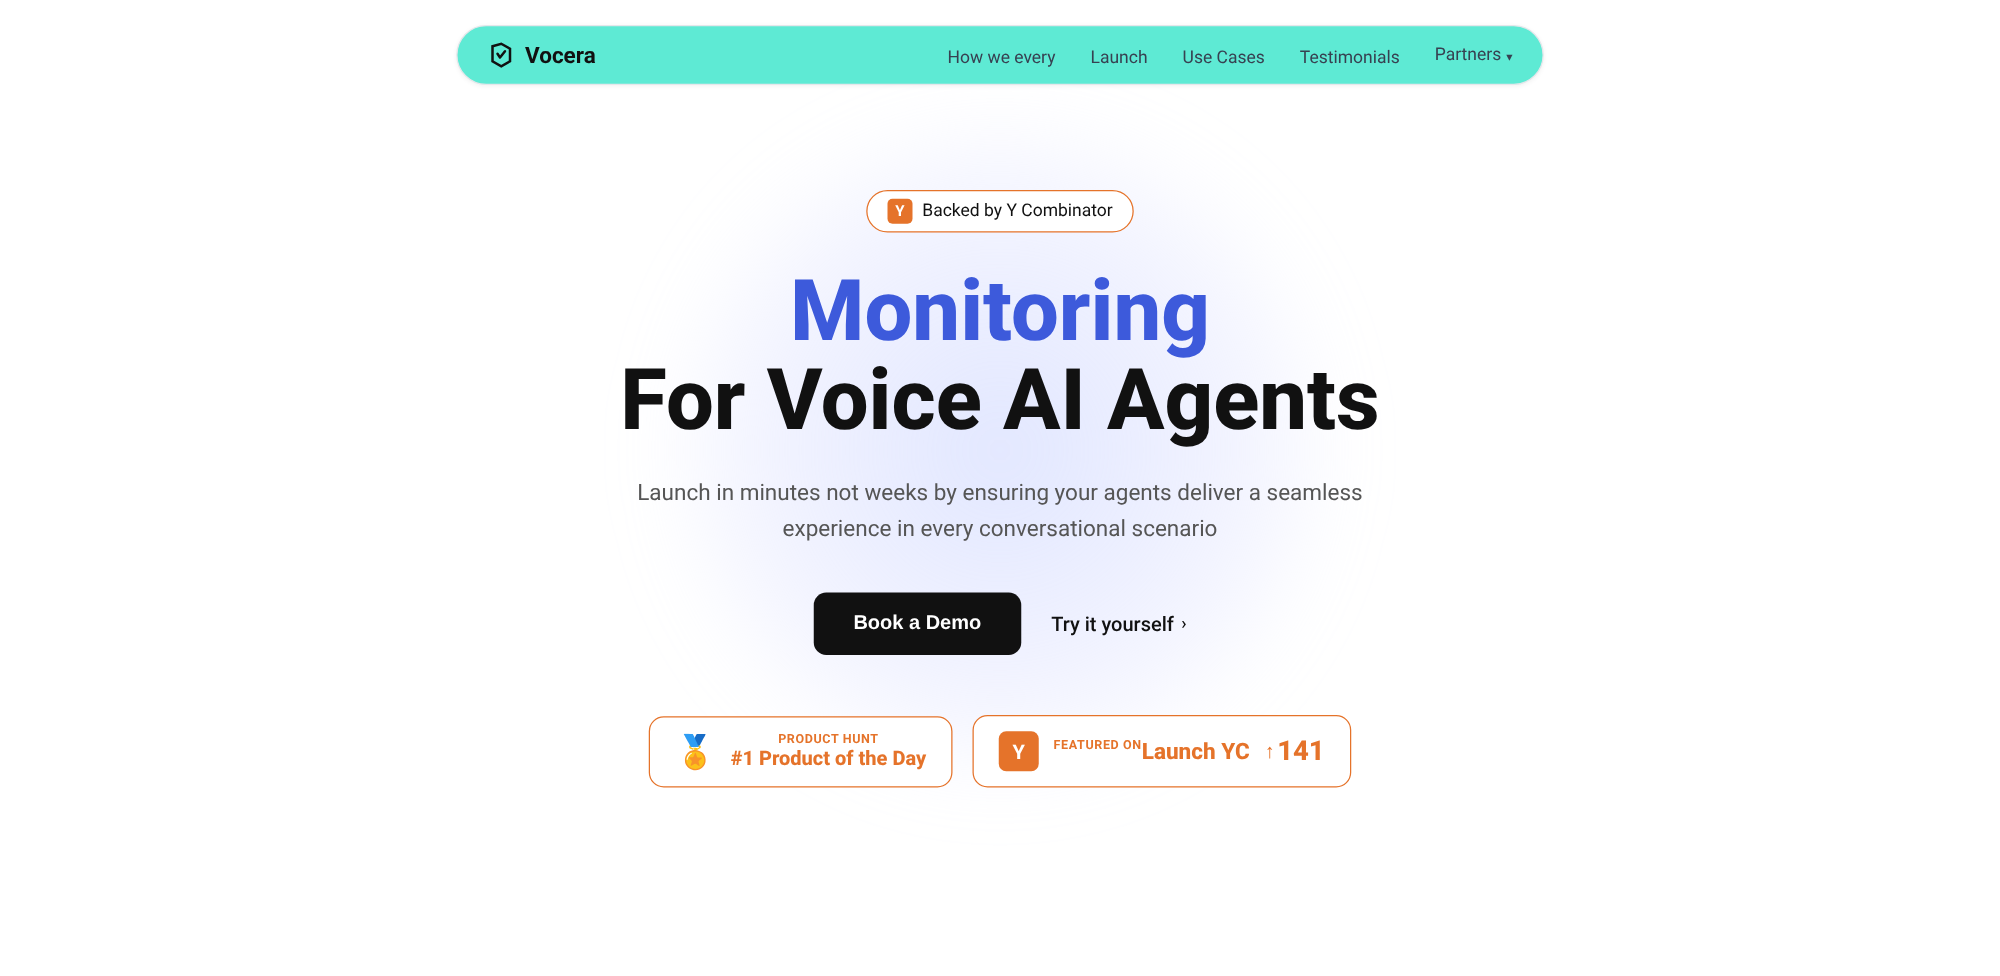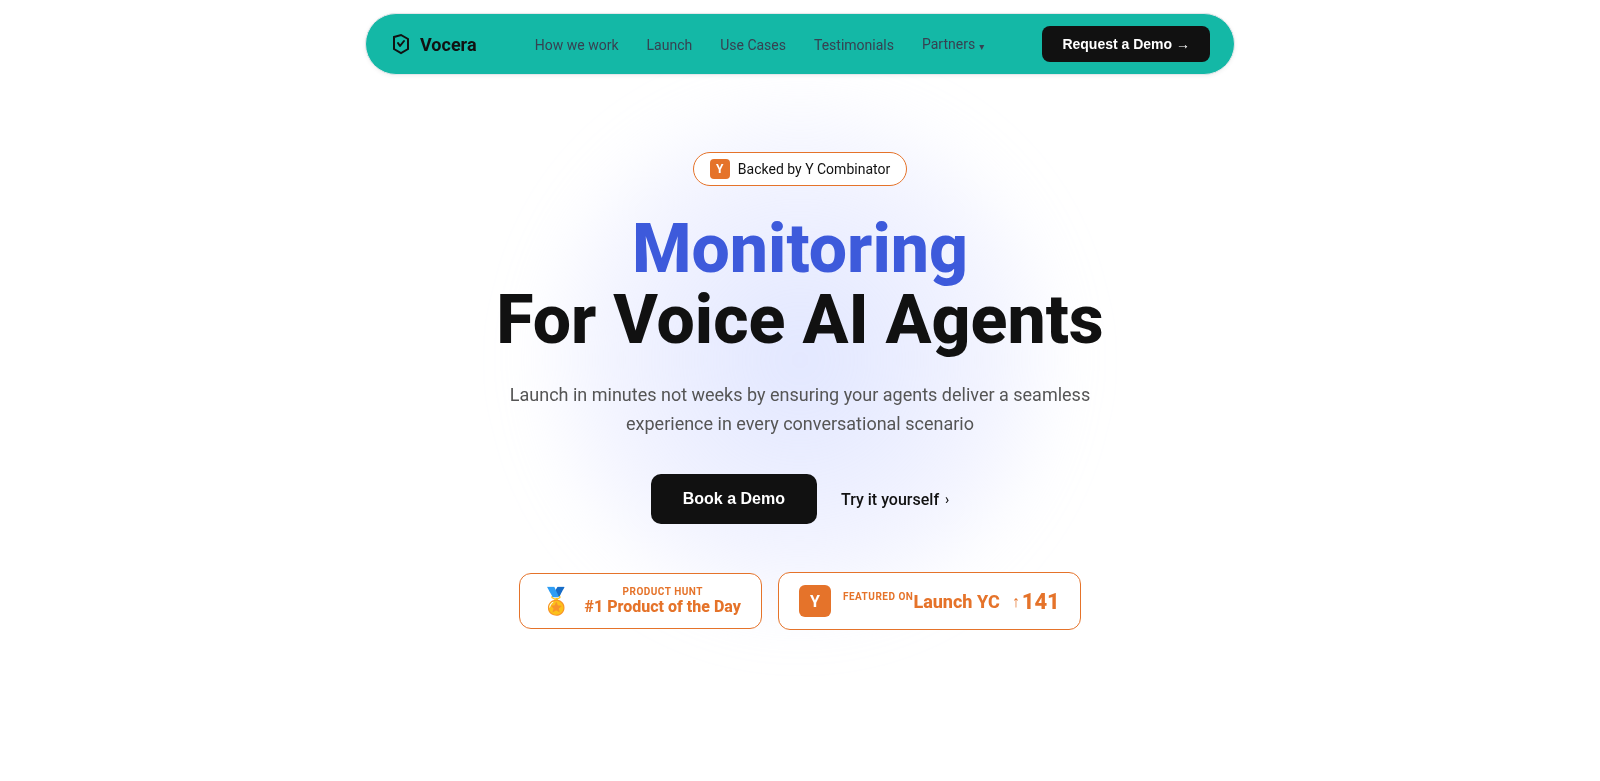--- a/index.html
+++ b/index.html
@@ -26,21 +26,21 @@
       justify-content: center;
       padding: 0 40px;
       height: 72px;
     }
 
     .navbar-inner {
       display: flex;
       align-items: center;
       justify-content: space-between;
       width: 870px;
-      background: #14b8a6;
+      background: #5eead4;
       border: 1px solid #e5e7eb;
       border-radius: 50px;
       padding: 12px 24px;
       margin-top: 16px;
       box-shadow: 0 1px 4px rgba(0,0,0,0.06);
     }
 
     .logo {
       display: flex;
       align-items: center;
@@ -330,33 +330,32 @@
     <div class="navbar-inner">
       <a class="logo" href="#">
         <svg class="logo-icon" viewBox="0 0 22 22" fill="none" xmlns="http://www.w3.org/2000/svg">
           <path d="M4 4 L11 2 L18 6 L18 16 L11 20 L4 16 Z" stroke="#111" stroke-width="2" fill="none"></path>
           <path d="M8 10 L10 13 L14 8" stroke="#111" stroke-width="2" stroke-linecap="round" stroke-linejoin="round"></path>
         </svg>
         <span class="logo-text">Vocera</span>
       </a>
 
       <ul class="nav-links">
-        <li><a href="#">How we work</a></li>
+        <li><a href="#">How we every</a></li>
         <li><a href="#">Launch</a></li>
         <li><a href="#">Use Cases</a></li>
         <li><a href="#">Testimonials</a></li>
         <li>
           <a href="#" class="partners-link">
             <span>Partners</span>
             <span class="chevron-down">▾</span>
           </a>
         </li>
       </ul>
 
-      <button class="request-demo-btn">Request a Demo →</button>
     </div>
   </div>
 </nav>
 
 <div class="blob-container">
   <div class="blob"></div>
 </div>
 
 <section class="hero">
 

